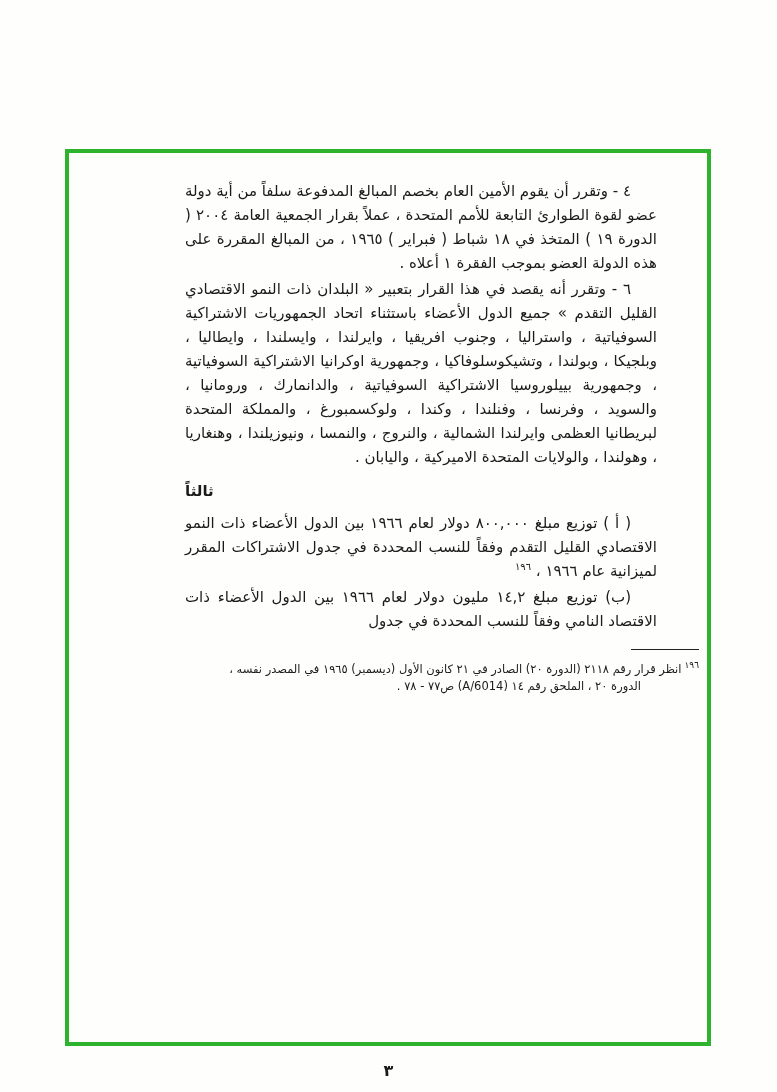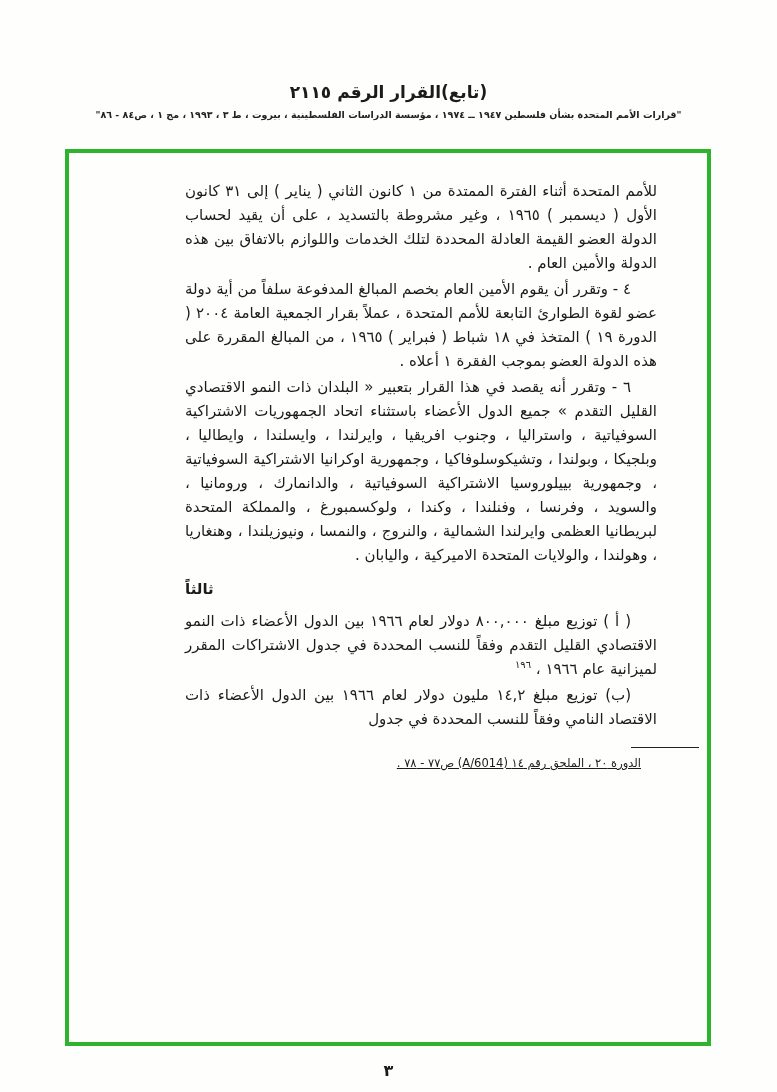--- a/index.html
+++ b/index.html
@@ -75,65 +75,63 @@
     width: 68px;
     height: 0;
     border-top: 1.5px solid #222;
     margin-bottom: 7px;
   }
   .fn-marker {
     font-size: 9px;
     vertical-align: super;
     margin-left: 3px;
   }
-  .fn-line2 { padding-right: 58px; text-decoration: underline; }
+  .fn-line2 { padding-right: 58px; }
   .page-number {
     position: absolute;
     bottom: 12px;
     left: 0;
     width: 100%;
     text-align: center;
     font-weight: bold;
     font-size: 16px;
     direction: rtl;
   }
 </style>
 </head>
 <body>
 
 <div class="page">
 
-  <div class="header">
-    <div class="header-title">(تابع)القرار الرقم ٢١١٥</div>
-    <div class="header-citation">"قرارات الأمم المتحدة بشأن فلسطين ١٩٤٧ ــ ١٩٧٤ ، مؤسسة الدراسات الفلسطينية ، بيروت ، ط ٣ ، ١٩٩٣ ، مج ١ ، ص٨٤ - ٨٦"</div>
-  </div>
 
   <div class="frame" style="border-color: rgb(45, 179, 45);">
     <div class="content">
 
-      <p class="para">للأمم المتحدة أثناء الفترة الممتدة من ١ كانون الثاني ( يناير ) إلى ٣١ كانون الأول ( ديسمبر ) ١٩٦٥ ، وغير مشروطة بالتسديد ، على أن يقيد لحساب الدولة العضو القيمة العادلة المحددة لتلك الخدمات واللوازم بالاتفاق بين هذه الدولة والأمين العام .</p>
 
       <p class="para indent">٤ - وتقرر أن يقوم الأمين العام بخصم المبالغ المدفوعة سلفاً من أية دولة عضو لقوة الطوارئ التابعة للأمم المتحدة ، عملاً بقرار الجمعية العامة ٢٠٠٤ ( الدورة ١٩ ) المتخذ في ١٨ شباط ( فبراير ) ١٩٦٥ ، من المبالغ المقررة على هذه الدولة العضو بموجب الفقرة ١ أعلاه .</p>
 
 
       <p class="para indent">٦ - وتقرر أنه يقصد في هذا القرار بتعبير « البلدان ذات النمو الاقتصادي القليل التقدم » جميع الدول الأعضاء باستثناء اتحاد الجمهوريات الاشتراكية السوفياتية ، واستراليا ، وجنوب افريقيا ، وايرلندا ، وايسلندا ، وايطاليا ، وبلجيكا ، وبولندا ، وتشيكوسلوفاكيا ، وجمهورية اوكرانيا الاشتراكية السوفياتية ، وجمهورية بييلوروسيا الاشتراكية السوفياتية ، والدانمارك ، ورومانيا ، والسويد ، وفرنسا ، وفنلندا ، وكندا ، ولوكسمبورغ ، والمملكة المتحدة لبريطانيا العظمى وايرلندا الشمالية ، والنروج ، والنمسا ، ونيوزيلندا ، وهنغاريا ، وهولندا ، والولايات المتحدة الاميركية ، واليابان .</p>
 
       <div class="section-heading">ثالثاً</div>
 
 
       <p class="para indent">
         <span>( أ ) توزيع مبلغ ٨٠٠,٠٠٠ دولار لعام ١٩٦٦ بين الدول الأعضاء ذات النمو الاقتصادي القليل التقدم وفقاً للنسب المحددة في جدول الاشتراكات المقرر لميزانية عام ١٩٦٦ ، </span><sup class="fn-ref">١٩٦</sup>
       </p>
 
       <p class="para indent">
         <span>(ب) توزيع مبلغ ١٤,٢ مليون دولار لعام ١٩٦٦ بين الدول الأعضاء ذات الاقتصاد النامي وفقاً للنسب المحددة في جدول</span>
       </p>
 
       <div class="footnote">
         <div class="fn-rule"></div>
+        <div>
+          <span class="fn-marker">١٩٦</span><span>انظر قرار رقم ٢١١٨ (الدورة ٢٠) الصادر في ٢١ كانون الأول (ديسمبر) ١٩٦٥ في المصدر نفسه ،</span>
+        </div>
         <div class="fn-line2">الدورة ٢٠ ، الملحق رقم ١٤ (A/6014) ص٧٧ - ٧٨ .</div>
       </div>
 
     </div>
   </div>
 
   <div class="page-number">٣</div>
 
 </div>
 

